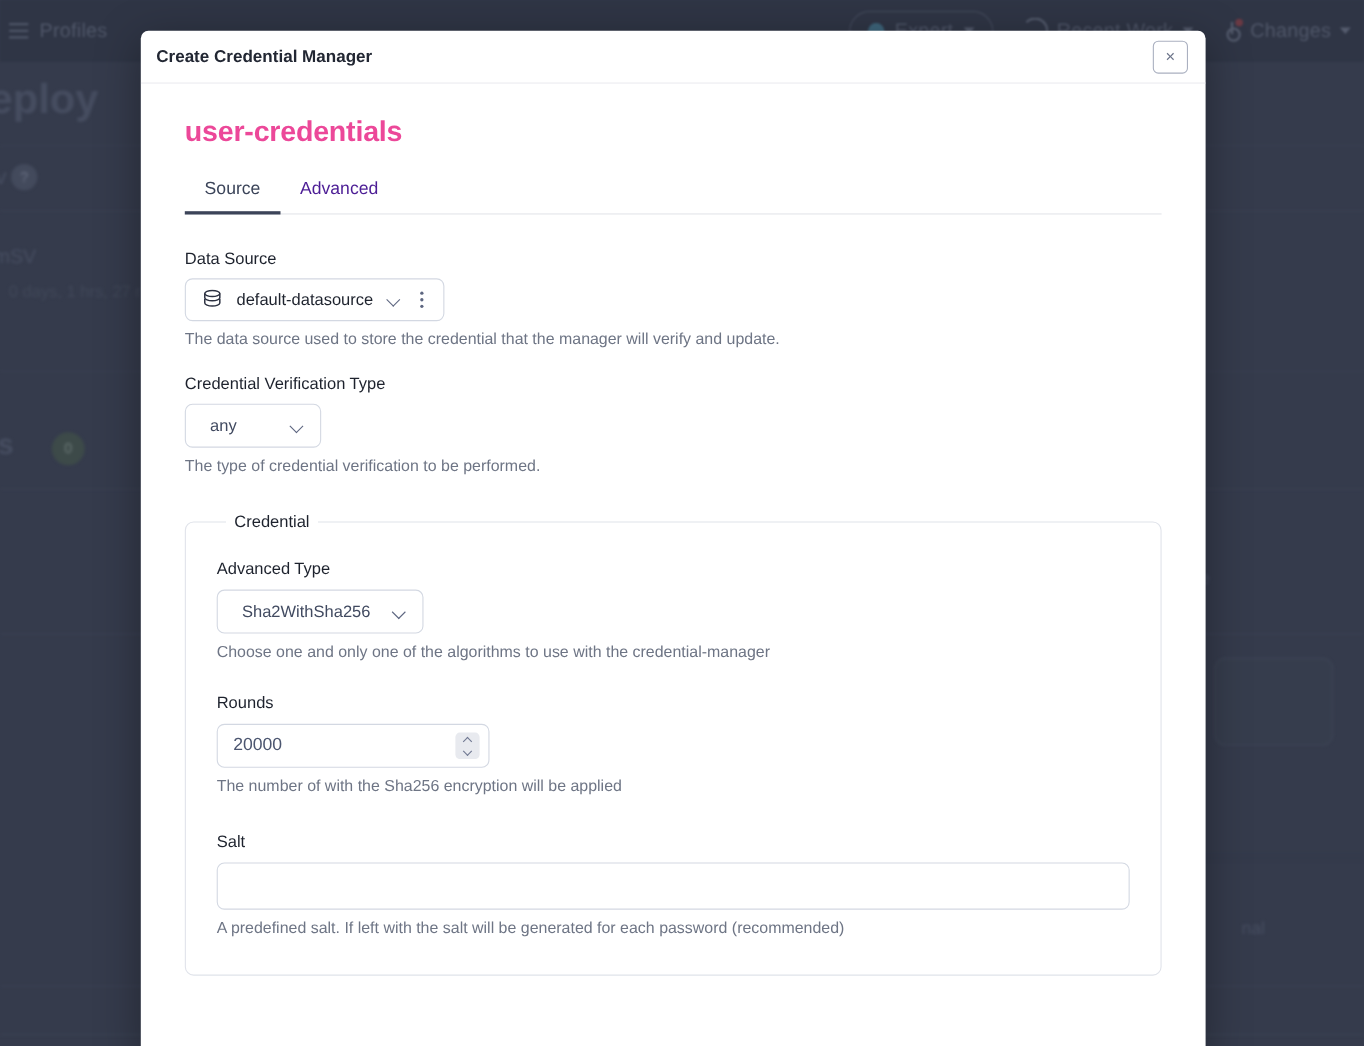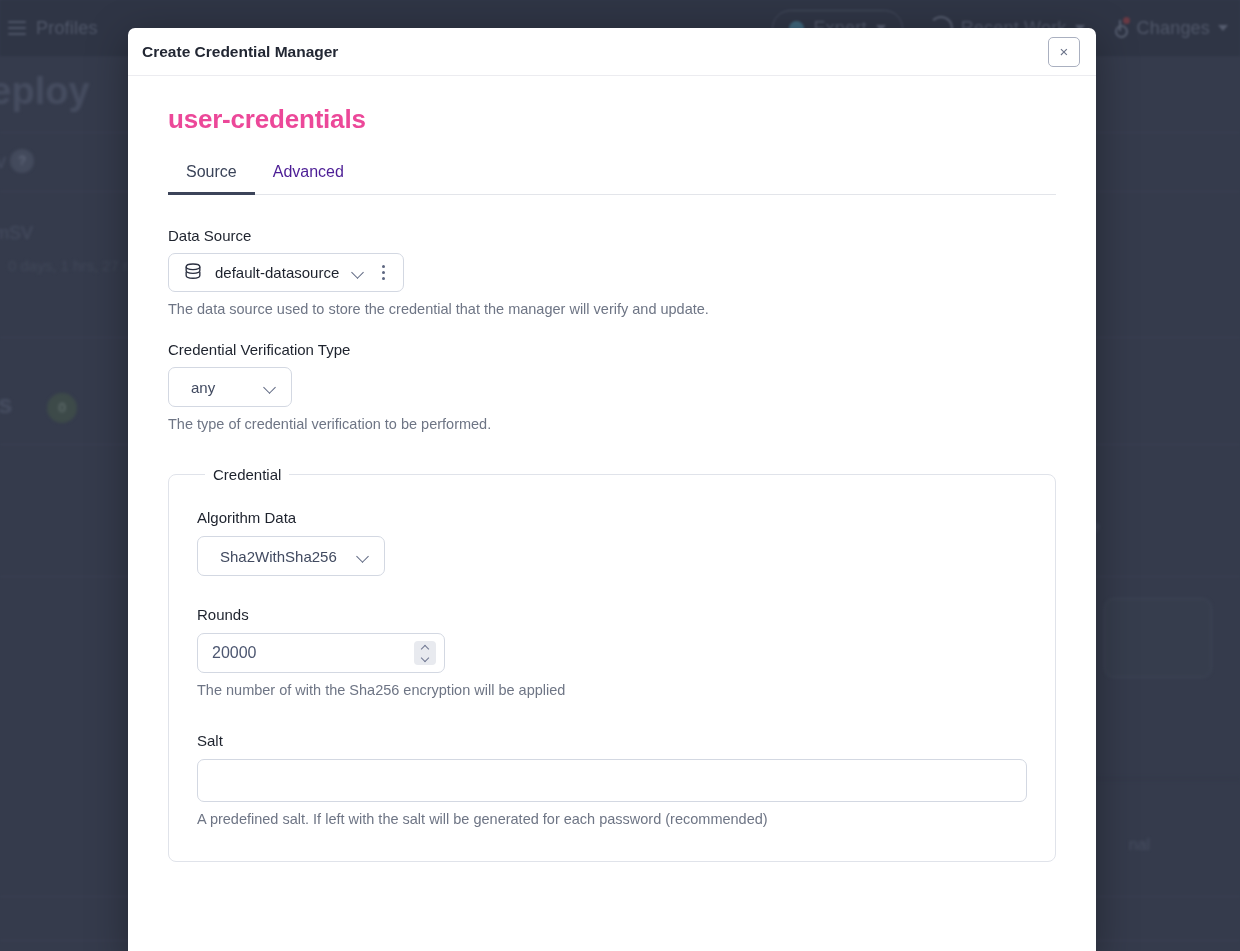--- a/index.html
+++ b/index.html
@@ -438,25 +438,26 @@
         <span class="sel-value">any</span>
         <span class="chev"></span>
       </div>
       <div class="field-help">The type of credential verification to be performed.</div>
     </div>
 
     <fieldset class="algo">
       <legend>Credential</legend>
 
       <div class="sub-field">
-        <label class="sub-label">Algorithm Data</label>
+        <label class="sub-label">Advanced Type</label>
         <div class="select-box w-alg">
           <span class="sel-value">Sha2WithSha256</span>
           <span class="chev"></span>
         </div>
+        <div class="field-help">Choose one and only one of the algorithms to use with the credential-manager</div>
       </div>
 
       <div class="sub-field" style="margin-top:30px;">
         <label class="sub-label">Rounds</label>
         <div class="num-wrap">
           <input class="num-input" type="text" value="20000" style="">
           <span class="spinner">
             <span class="up"></span>
             <span class="down"></span>
           </span>

